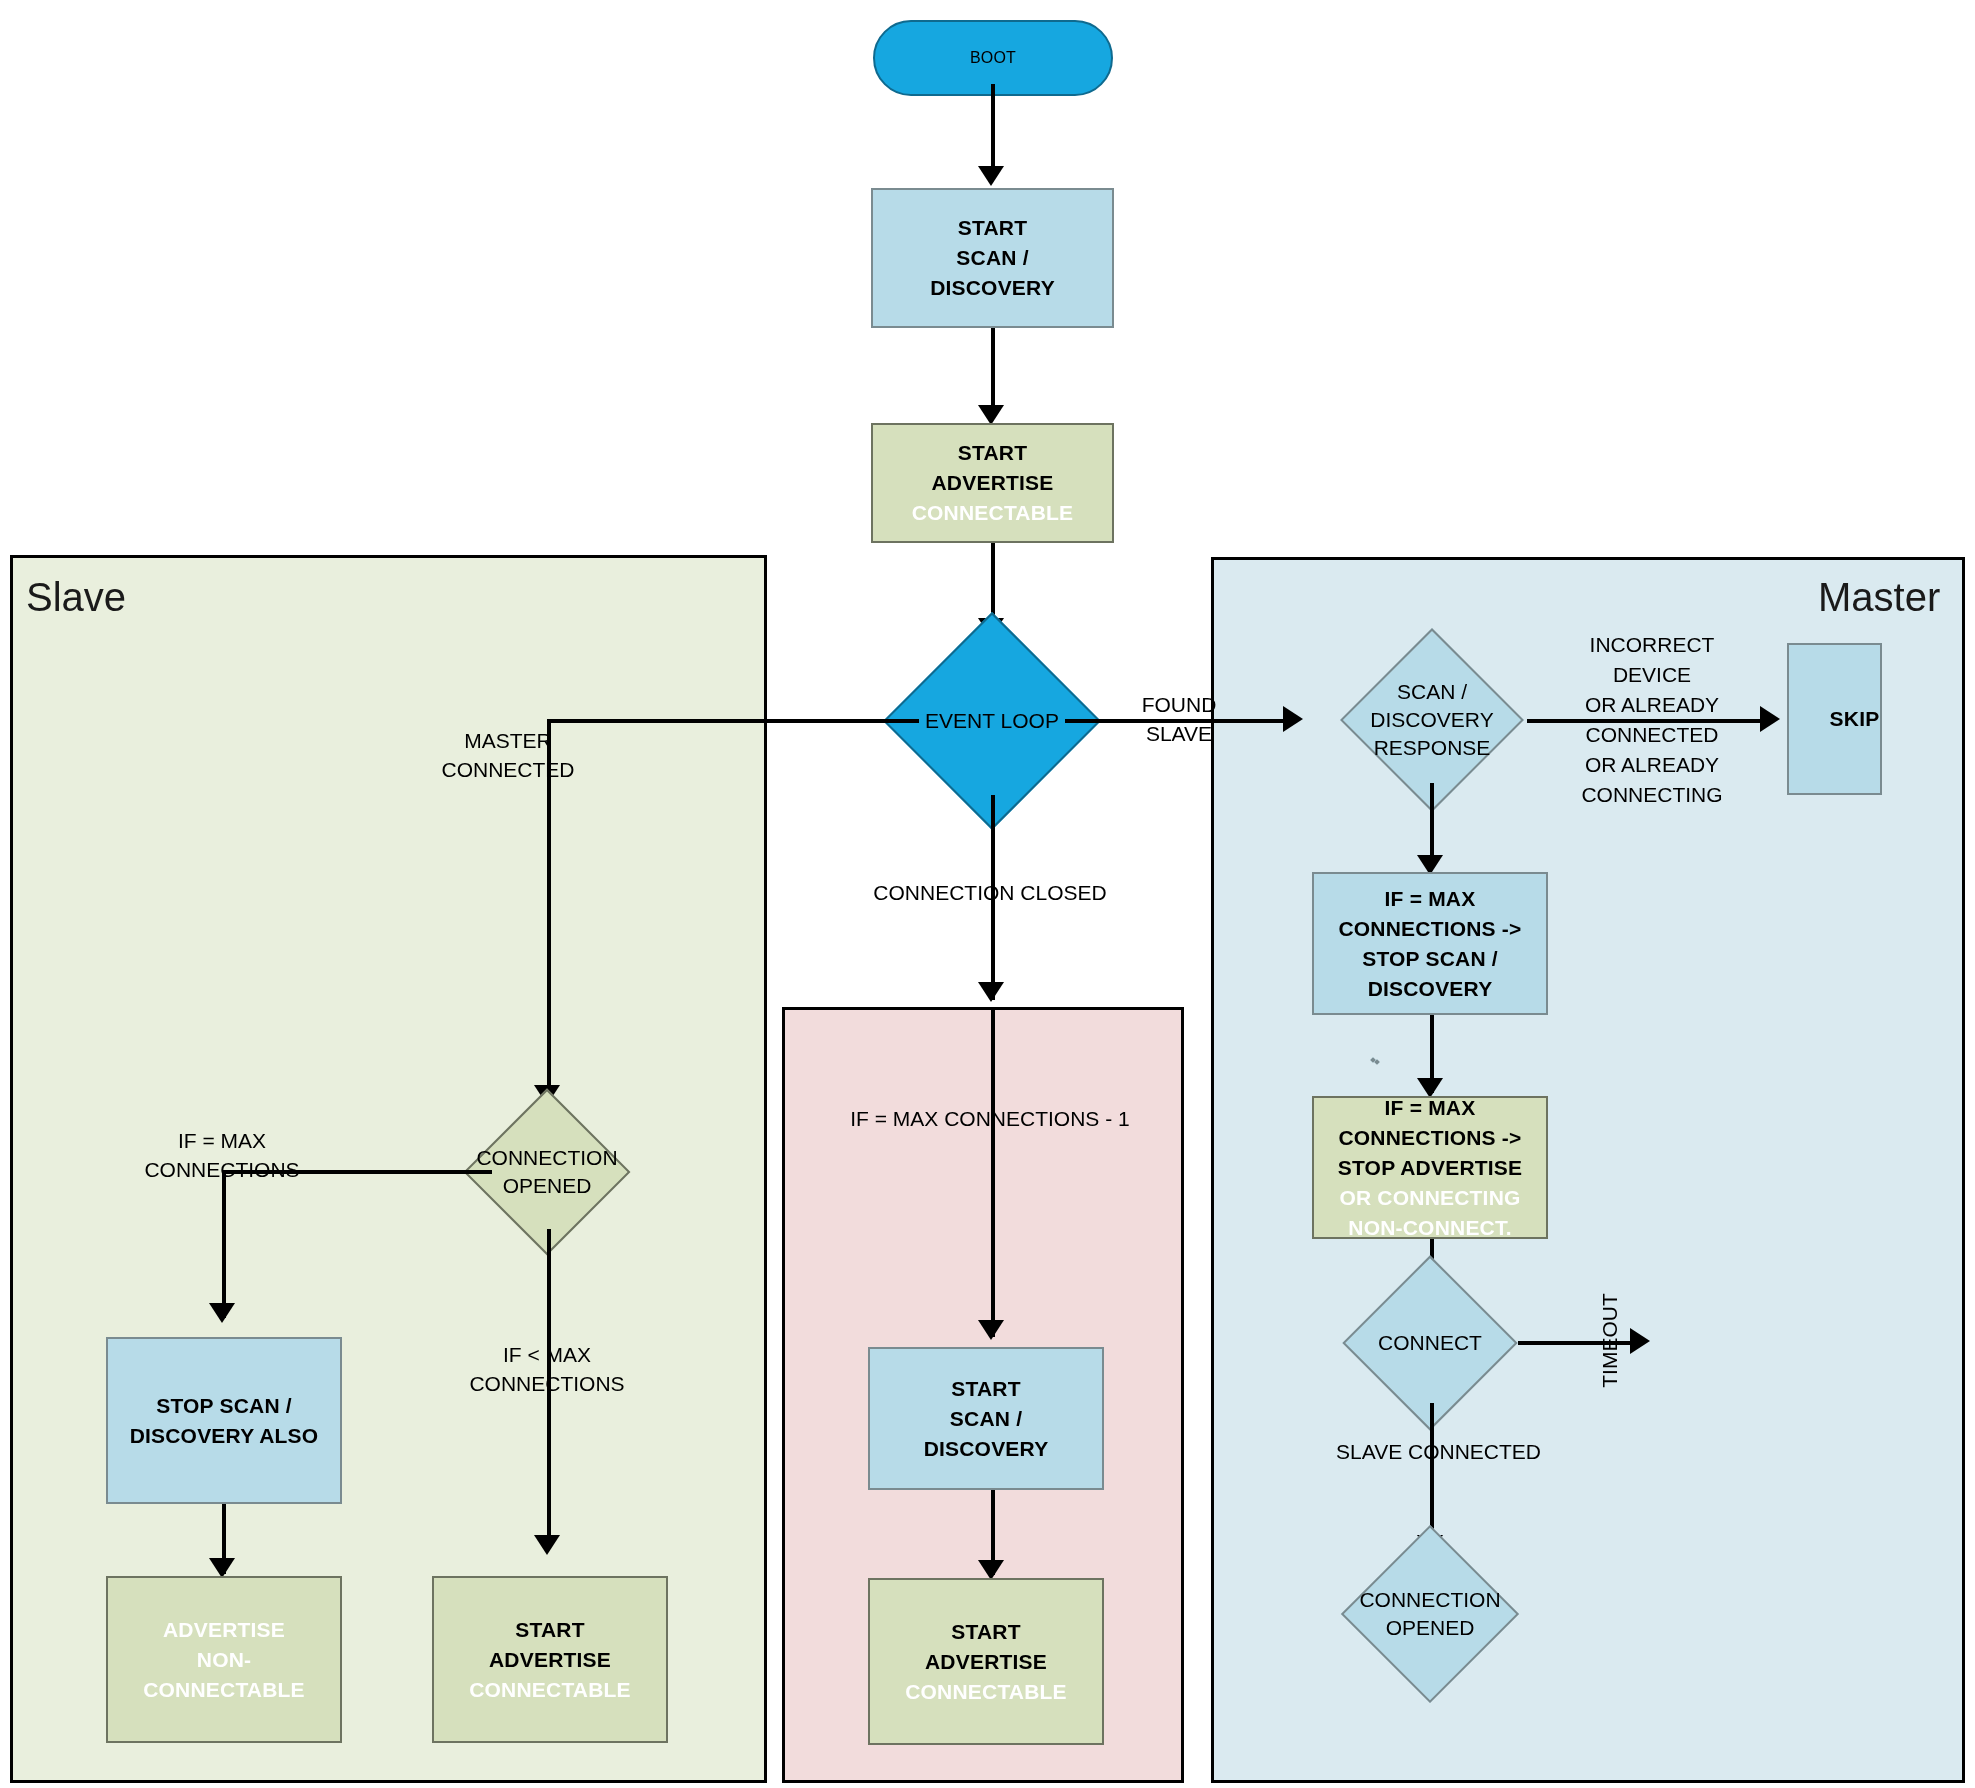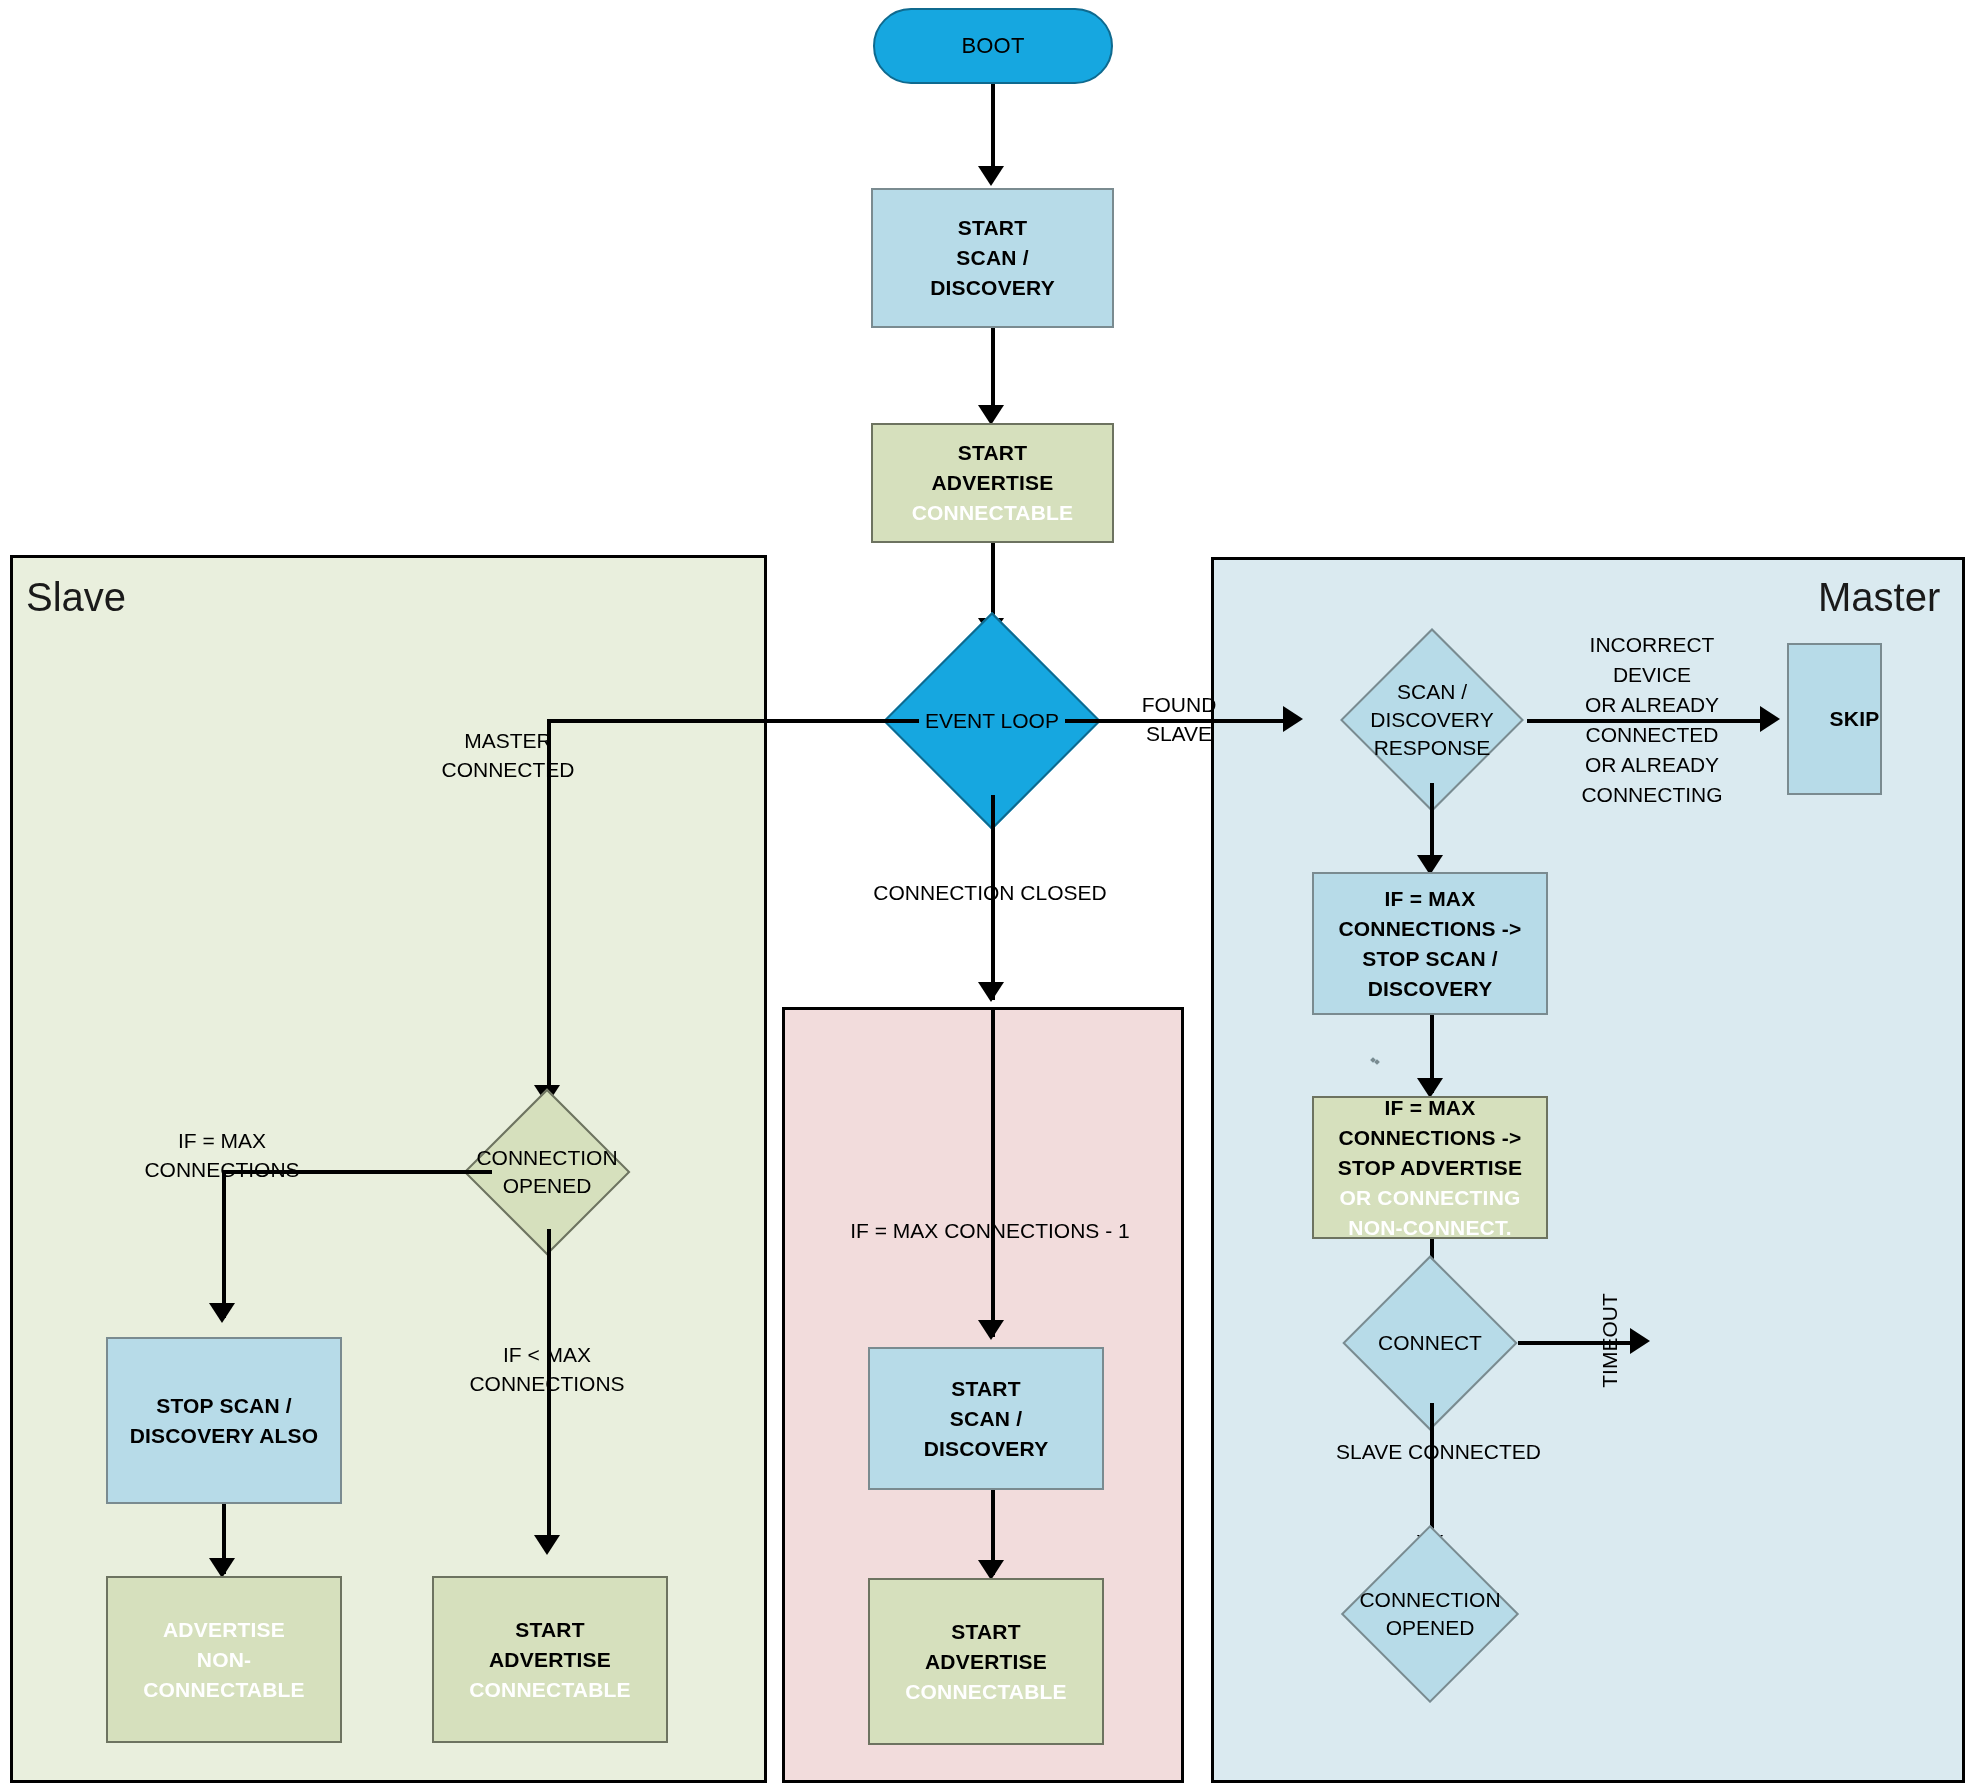--- a/index.html
+++ b/index.html
@@ -42,21 +42,21 @@
 
 <div id="stage">
 
   <div class="lane" style="left:10px;top:555px;width:757px;height:1228px;background:#e9efdd;"></div>
   <div class="lane" style="left:782px;top:1007px;width:402px;height:776px;background:#f2dcdc;"></div>
   <div class="lane" style="left:1211px;top:557px;width:754px;height:1226px;background:#daeaf0;"></div>
 
   <div class="lane-title" style="left:26px;top:575px;">Slave</div>
   <div class="lane-title" style="left:1818px;top:575px;">Master</div>
 
-  <div class="node pill blue-dark" style="left:873px;top:8px;width:240px;height:76px;font-size:22px;">
+  <div class="node pill blue-dark" style="left:873px;top:20px;width:240px;height:76px;font-size:16px;">
     <span>BOOT</span>
   </div>
 
   <div class="ln vln" style="left:991px;top:84px;height:90px;"></div>
   <div class="arrow-d" style="left:978px;top:166px;"></div>
 
   <div class="node rect blue-light" style="left:871px;top:188px;width:243px;height:140px;flex-direction:column;">
     <span>START</span>
     <span>SCAN /</span>
     <span>DISCOVERY</span>
@@ -192,21 +192,21 @@
 CONNECTIONS</div>
 
   <div class="node rect green-light" style="left:432px;top:1576px;width:236px;height:167px;flex-direction:column;">
     <span>START</span>
     <span>ADVERTISE</span>
     <span class="white-txt">CONNECTABLE</span>
   </div>
 
   <div class="ln vln" style="left:991px;top:1007px;height:330px;"></div>
   <div class="arrow-d" style="left:978px;top:1320px;"></div>
-  <div class="elabel" style="left:820px;top:1216px;width:340px;">IF = MAX CONNECTIONS - 1</div>
+  <div class="elabel" style="left:820px;top:1104px;width:340px;">IF = MAX CONNECTIONS - 1</div>
 
   <div class="node rect blue-light" style="left:868px;top:1347px;width:236px;height:143px;flex-direction:column;">
     <span>START</span>
     <span>SCAN /</span>
     <span>DISCOVERY</span>
   </div>
 
   <div class="ln vln" style="left:991px;top:1490px;height:85px;"></div>
   <div class="arrow-d" style="left:978px;top:1560px;"></div>
 

